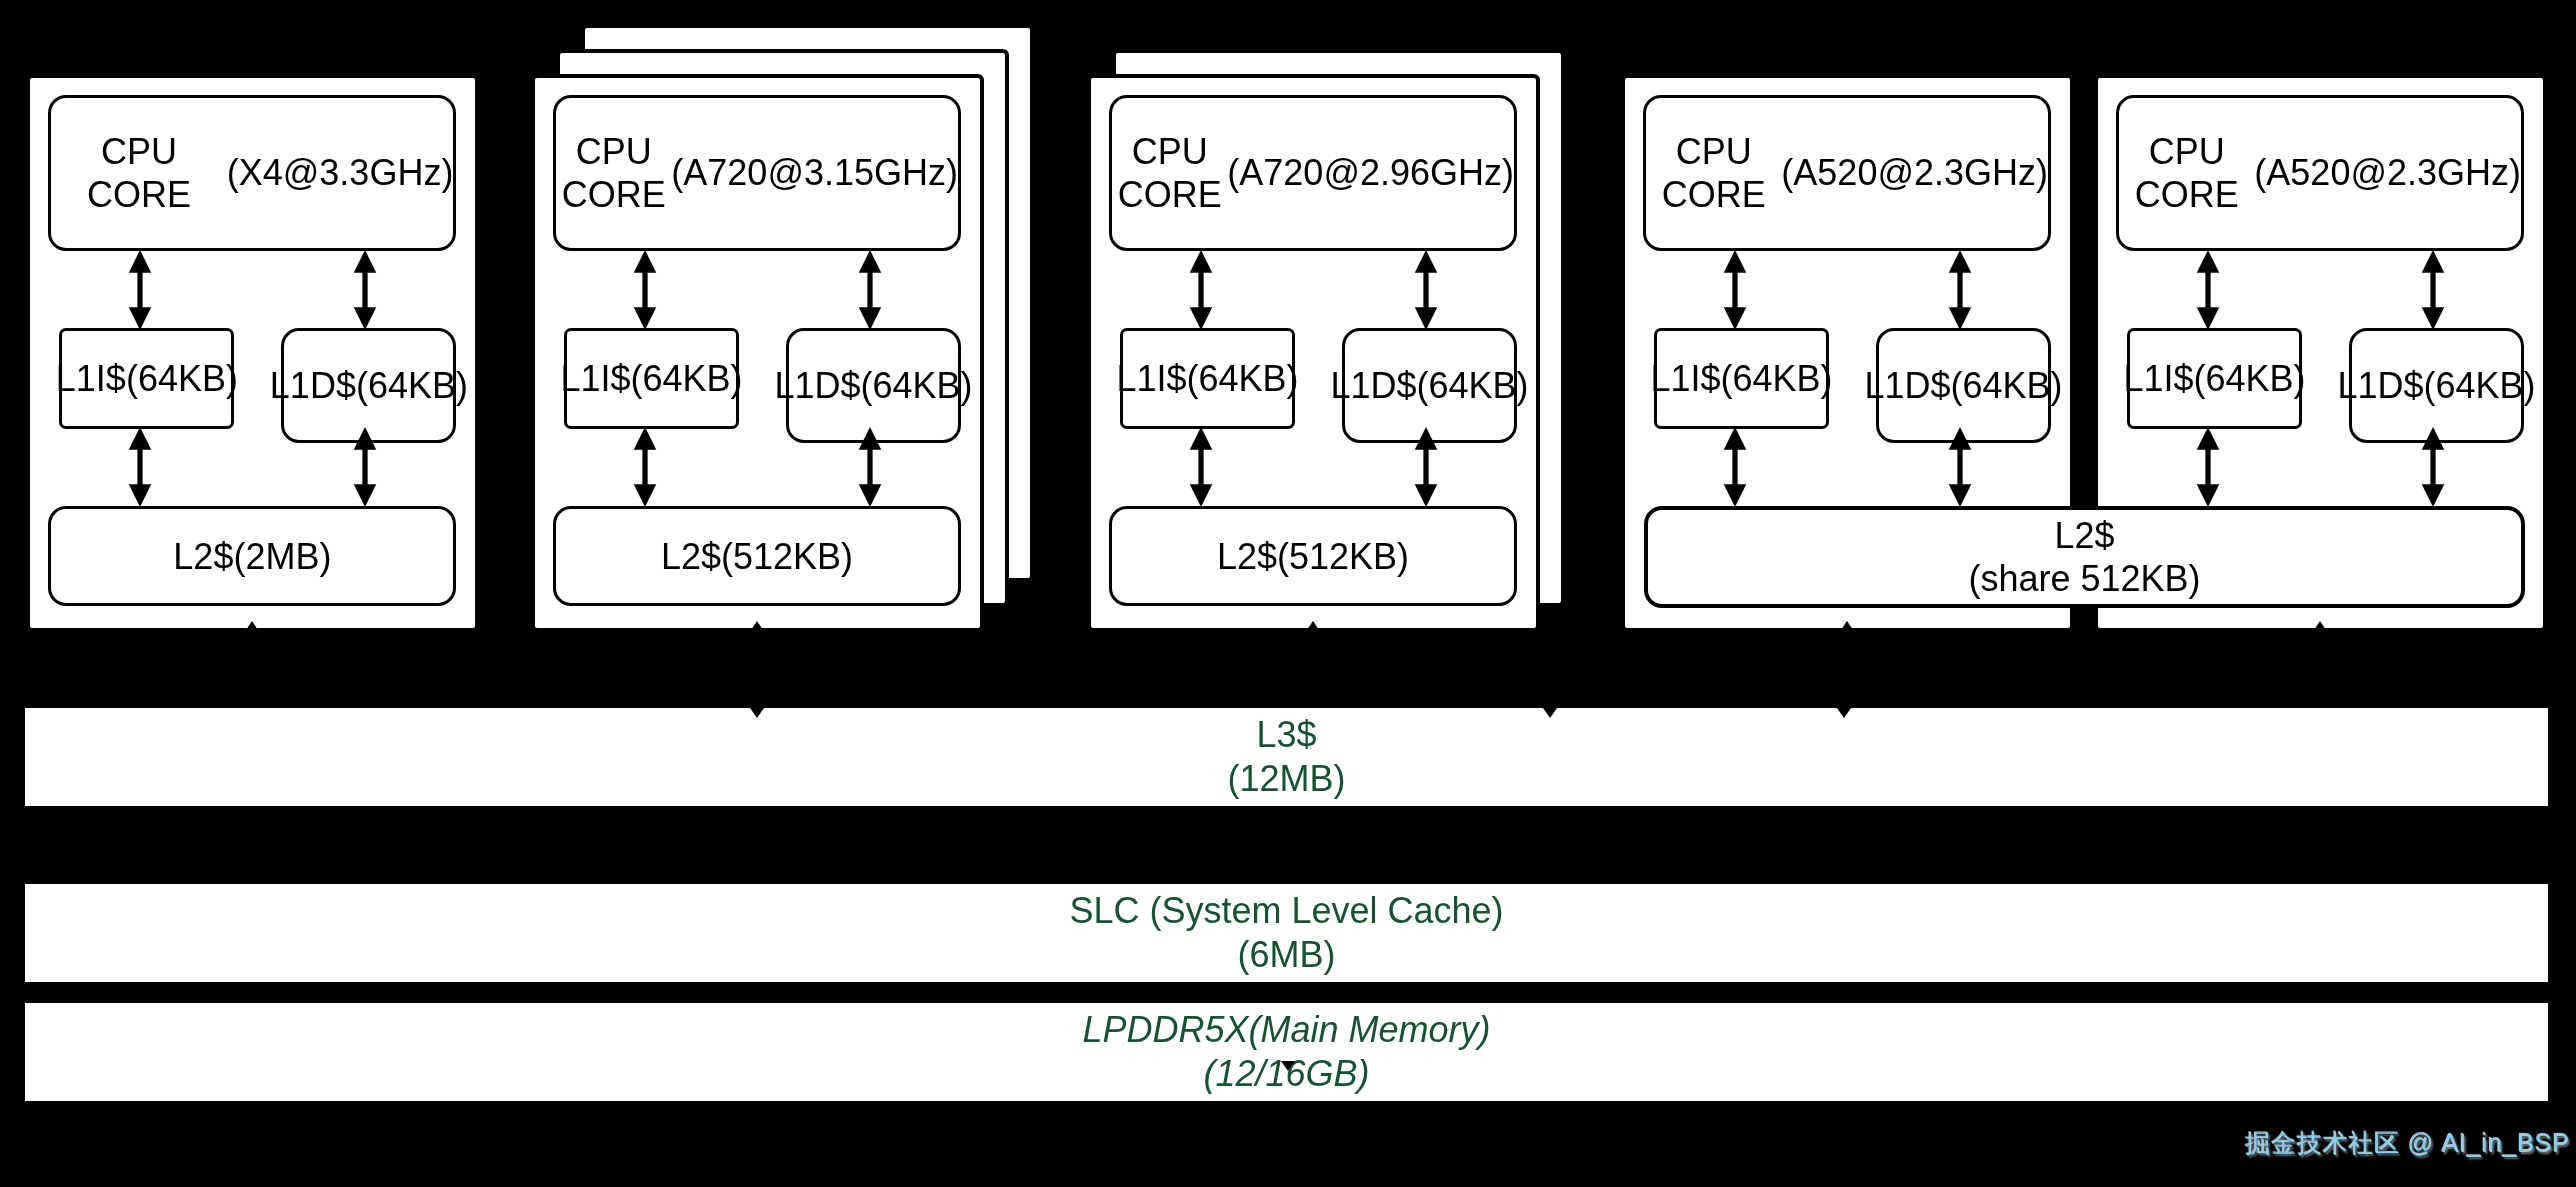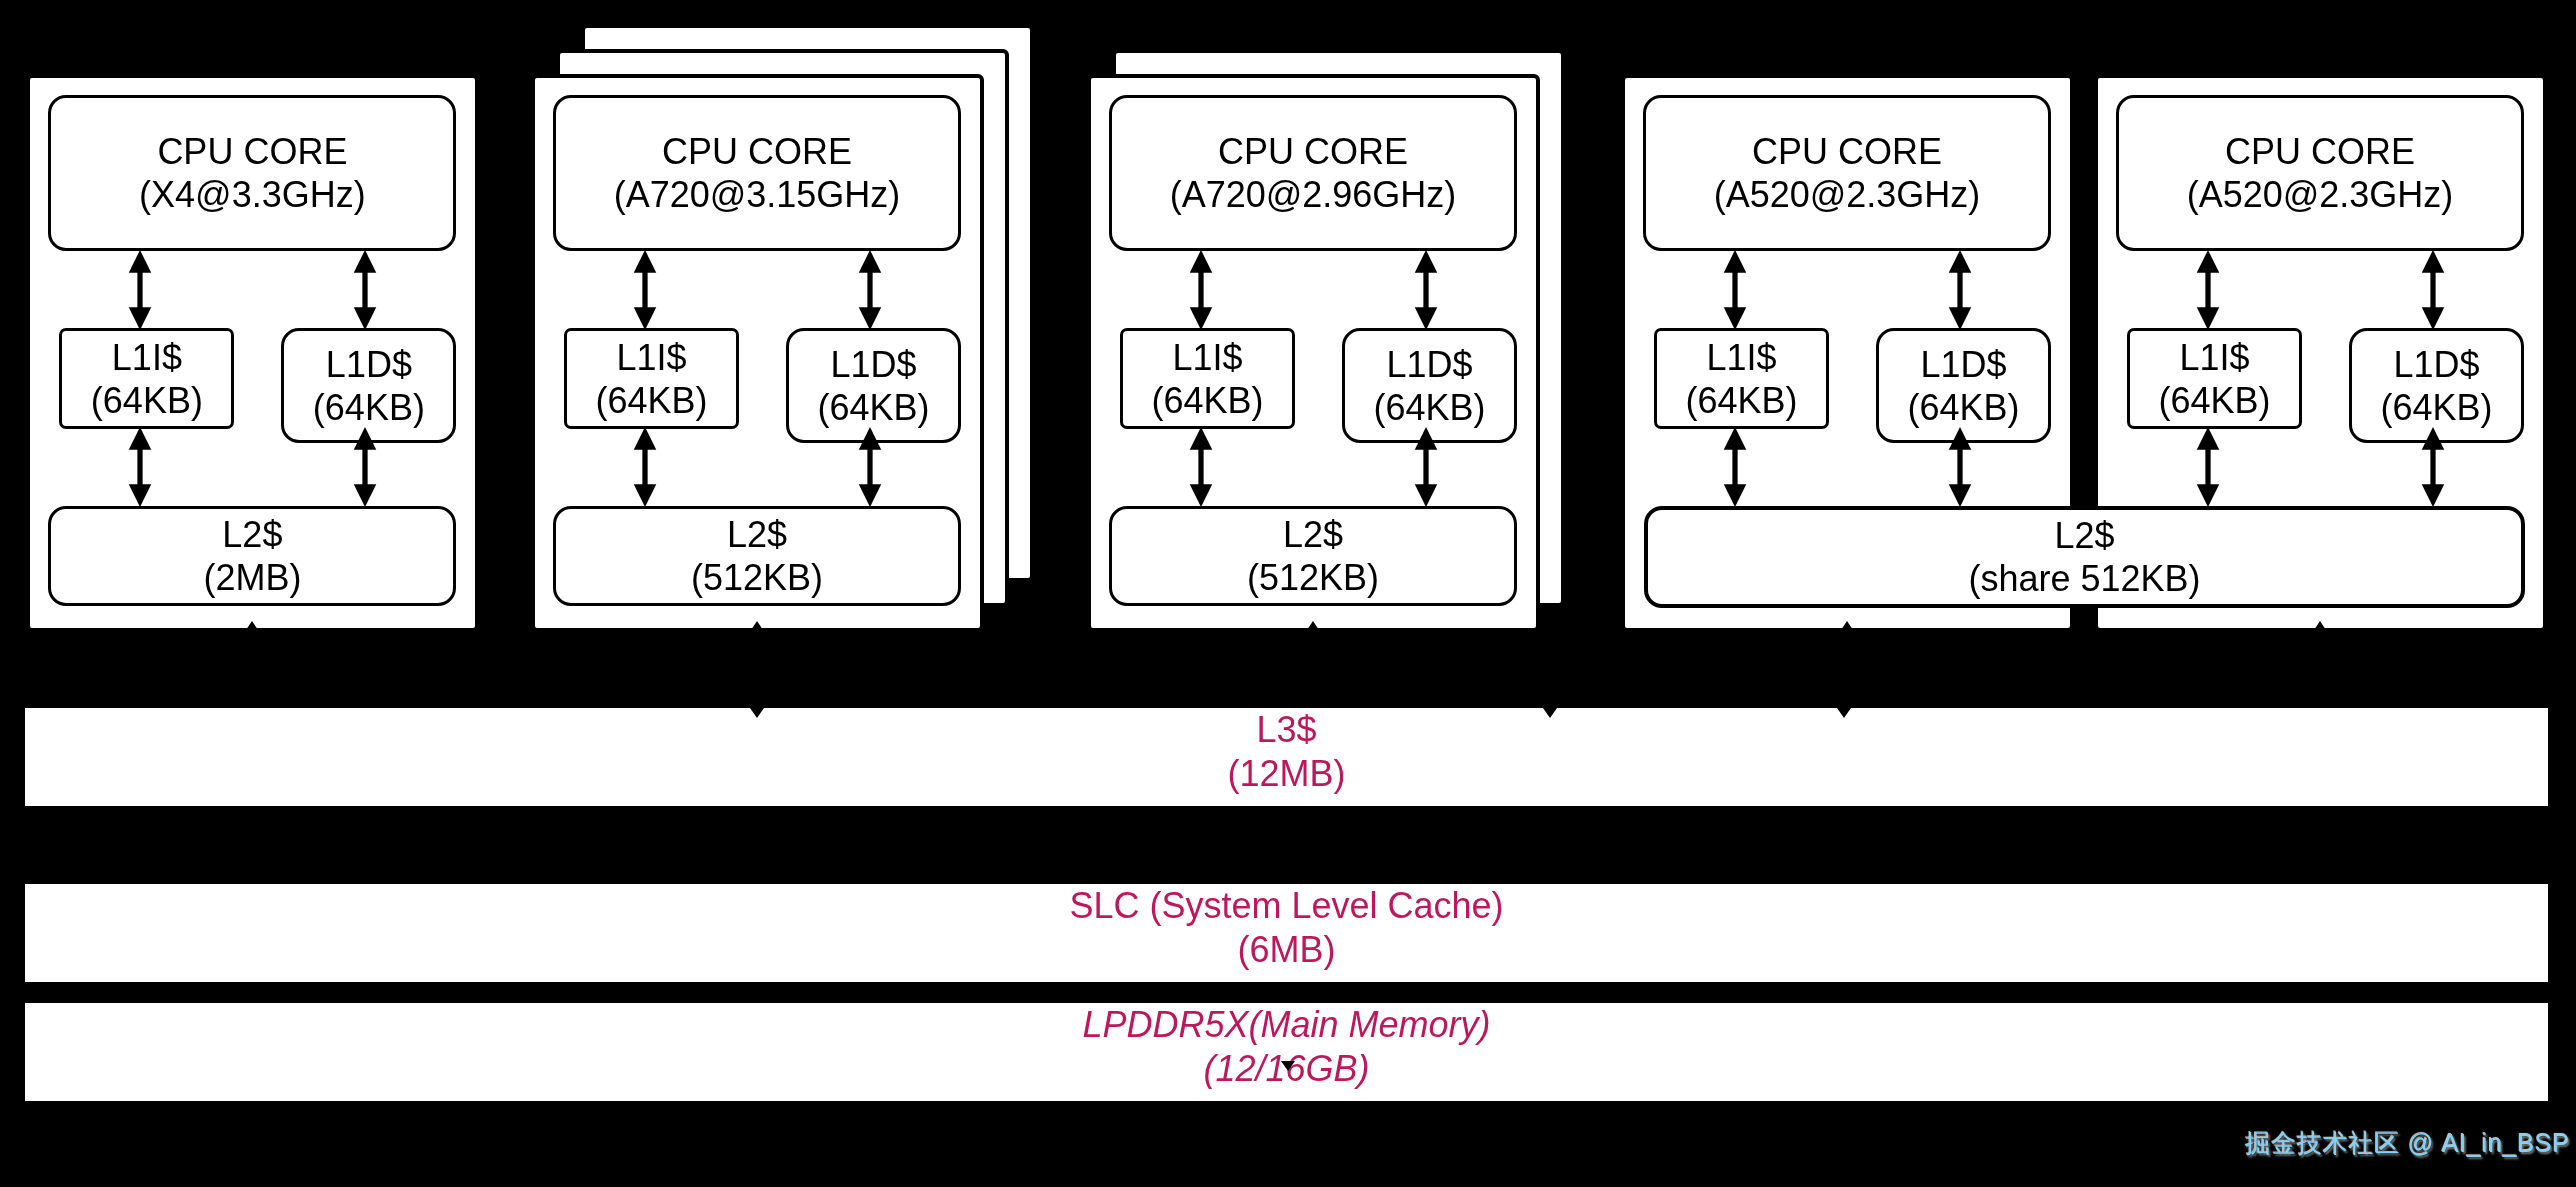--- a/index.html
+++ b/index.html
@@ -19,21 +19,21 @@
   }
   .cluster{
     position:absolute;width:453px;height:558px;
     background:#fff;border:4.5px solid #000;border-radius:6px;
     box-sizing:border-box;
   }
   
   .ibox{
     position:absolute;background:#fff;border:3.8px solid #000;border-radius:18px;
     box-sizing:border-box;
-    display:flex;flex-direction:column;justify-content:center;align-items:center;
+    display:flex;flex-direction:row;justify-content:center;align-items:center;
     text-align:center;font-size:36px;line-height:43px;color:#000;
   }
   .cpu-box{left:18px;top:16.6px;width:408px;height:156px;}
   .l1i-box{left:29px;top:250px;width:175px;height:101px;border-radius:7px;}
   .l1d-box{left:251px;top:250px;width:175px;height:115px;}
   .l2-box{left:18px;top:428px;width:408px;height:100px;}
   .shared-l2{
     position:absolute;left:1644px;top:506px;width:881px;height:102px;
     background:#fff;border:4.5px solid #000;border-radius:18px;
     box-sizing:border-box;z-index:6;
@@ -42,22 +42,22 @@
   }
   
   .arrow{position:absolute;width:30px;height:80px;z-index:3;}
   .ar-v1{top:172px;}
   .ar-v2{top:349px;}
   .ar-left{left:95px;}
   .ar-right{left:320px;}
   
   .bar{
     position:absolute;left:25px;width:2523px;height:98px;background:#fff;
-    display:flex;flex-direction:column;justify-content:flex-start;align-items:center;
-    text-align:center;font-size:36px;line-height:44px;color:#be185d;z-index:1;
+    display:flex;flex-direction:column;justify-content:center;align-items:center;
+    text-align:center;font-size:36px;line-height:44px;color:#14532d;z-index:1;
   }
   .bar-l3{top:708px;}
   .bar-slc{top:884px;}
   .bar-mem{top:1003px;font-style:italic;}
   
   .tick-up{
     position:absolute;width:0;height:0;z-index:4;
     border-left:8.3px solid transparent;border-right:8.3px solid transparent;
     border-bottom:12px solid #000;
   }

